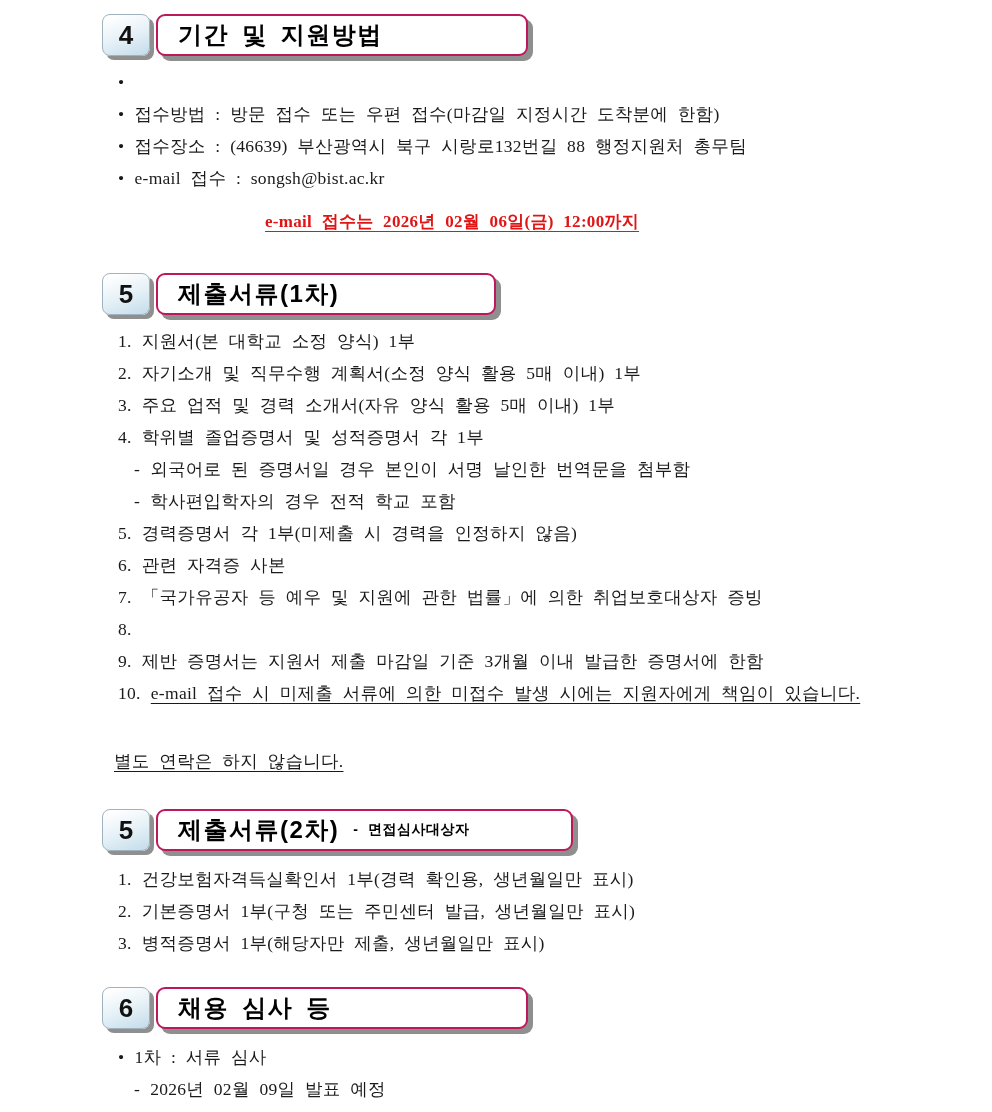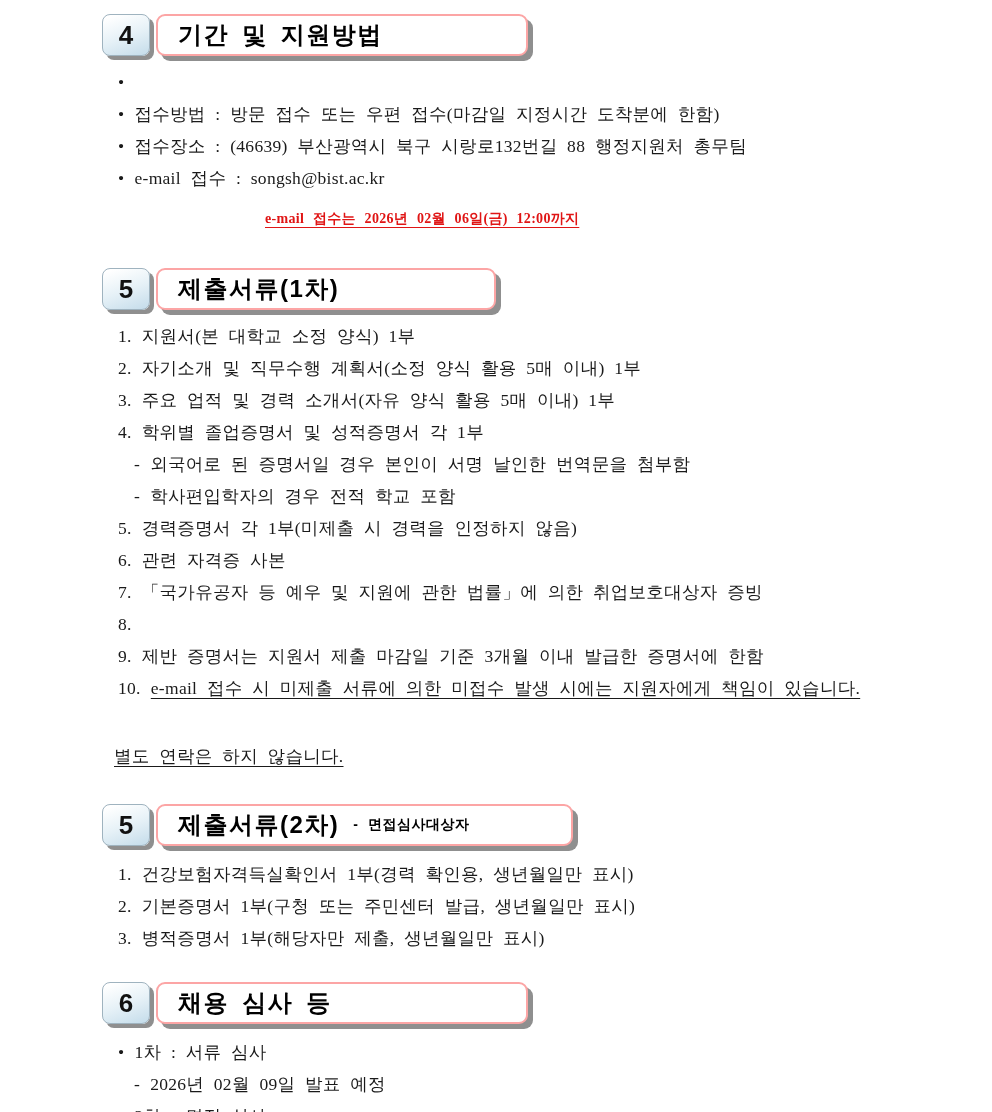--- a/index.html
+++ b/index.html
@@ -33,21 +33,21 @@
     justify-content: center;
     font-family: "Liberation Sans", "DejaVu Sans", sans-serif;
     font-weight: bold;
     font-size: 26px;
     color: #111;
     flex: none;
   }
   .title-box {
     height: 42px;
     border-radius: 9px;
-    border: 2px solid #fca5a5;
+    border: 2px solid #be185d;
     background: #ffffff;
     box-shadow: 5px 5px 0 #8f8f8f;
     display: flex;
     align-items: center;
     padding: 0 20px;
     font-family: "Liberation Sans", "DejaVu Sans", sans-serif;
     font-weight: bold;
     font-size: 24px;
     letter-spacing: 1.5px;
     word-spacing: 5px;
@@ -80,21 +80,21 @@
     flex: none;
     margin-right: 10px;
   }
   .row.sub { padding-left: 16px; }
   .row.cont { padding-left: 0; margin-left: -4px; margin-top: 48px; }
   .row.u .txt { text-decoration: underline; text-underline-offset: 4px; }
   
   .highlight {
     margin-top: 10px;
     margin-left: 165px;
-    font-size: 14px;
+    font-size: 17px;
     font-weight: bold;
     color: #e01515;
     text-decoration: underline;
     text-underline-offset: 4px;
     word-spacing: 5px;
     letter-spacing: 0.3px;
     display: inline-block;
   }
   
   .gap-s5a { margin-top: 40px; }

